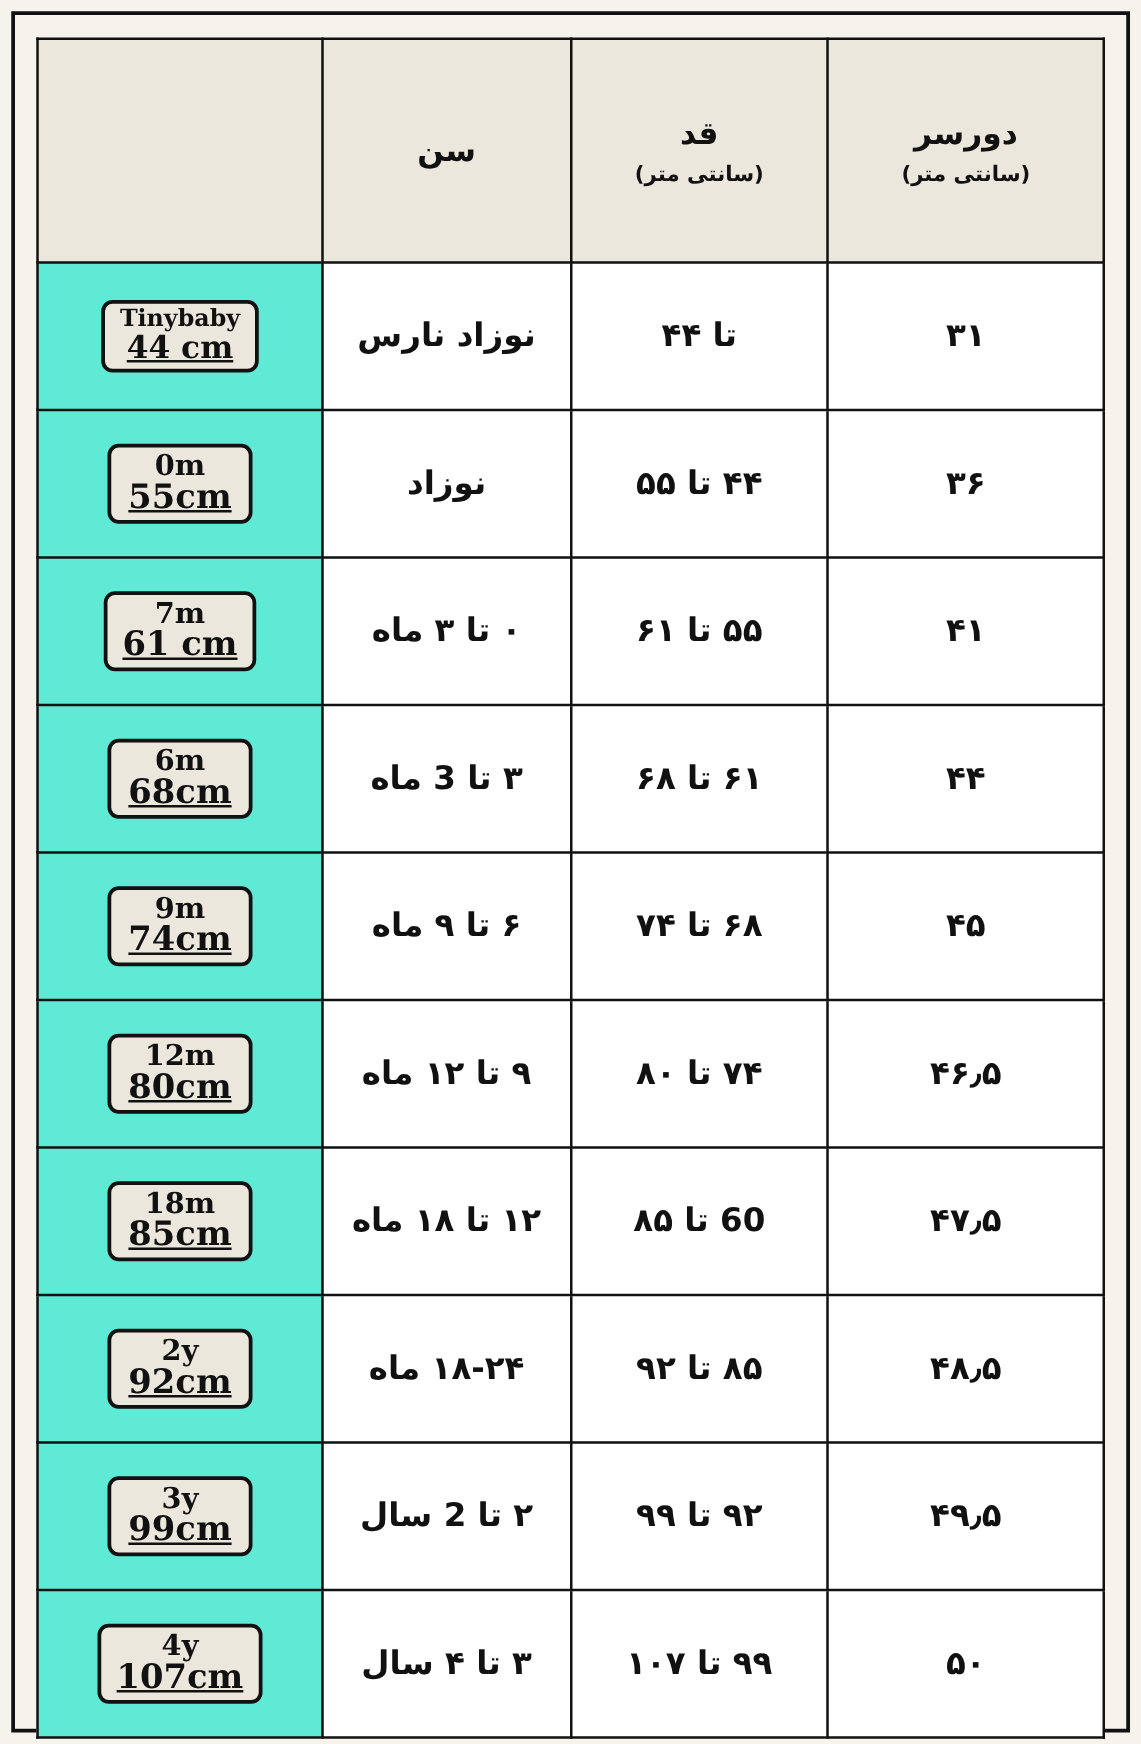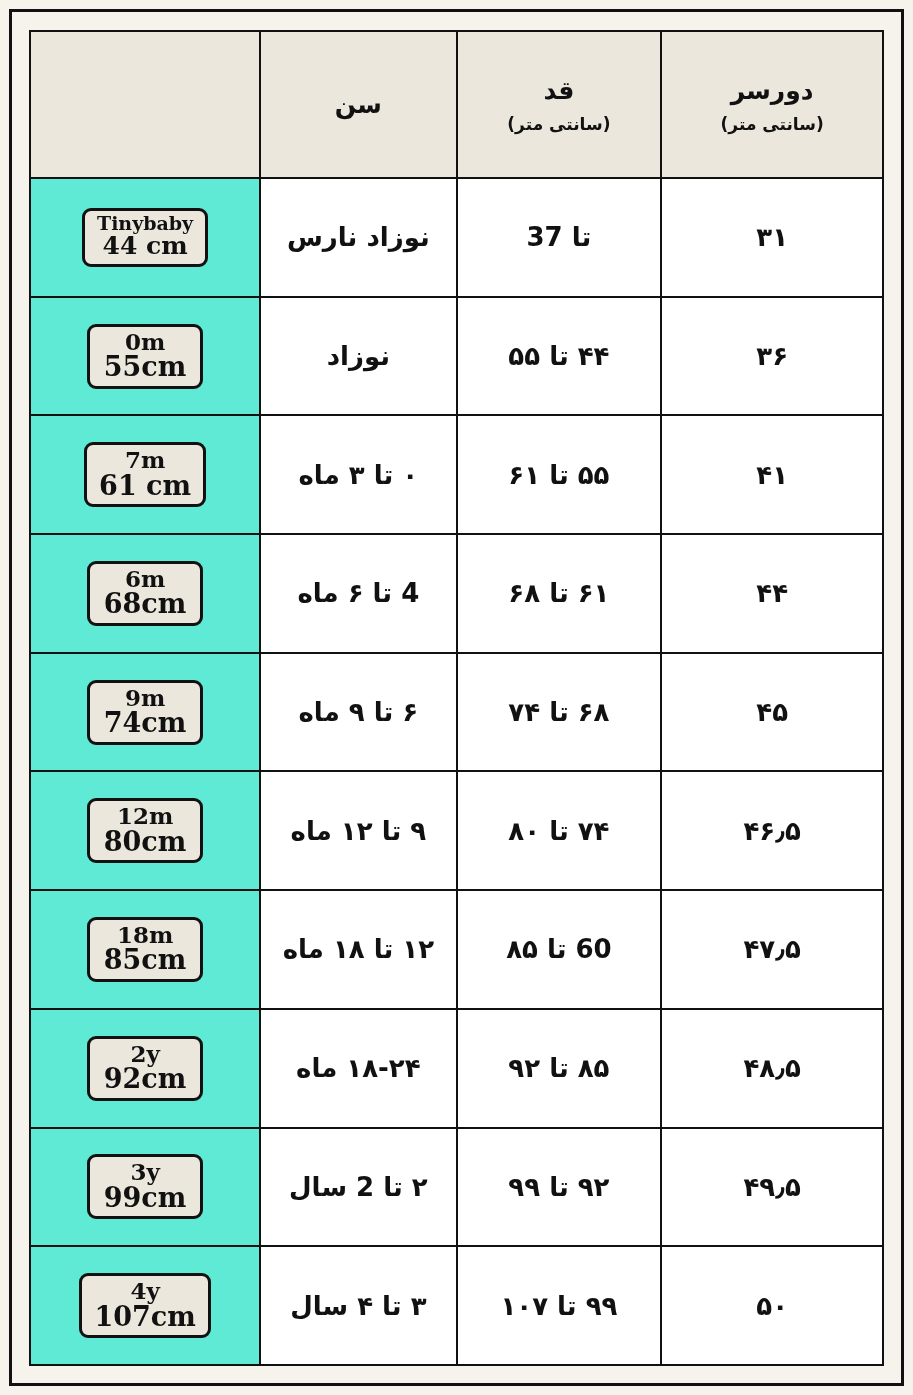--- a/index.html
+++ b/index.html
@@ -43,21 +43,21 @@
     height: 100%;
     border-collapse: collapse;
     table-layout: fixed;
     background: #ffffff;
   }
   table.size-table td,
   table.size-table th {
     border: 2px solid #111111;
     text-align: center;
     vertical-align: middle;
-    padding: 0;
+    padding: 16px;
   }
   thead th {
     background: #ece7dd;
     height: 145px;
   }
   .head-main {
     font-size: 25px;
     font-weight: bold;
     line-height: 1.25;
     letter-spacing: 0.5px;
@@ -96,20 +96,21 @@
     font-family: "DejaVu Serif", serif;
     font-weight: bold;
     font-size: 23px;
     display: block;
   }
   .tag-line2 {
     font-family: "DejaVu Serif", serif;
     font-weight: bold;
     font-size: 27px;
     display: block;
+    text-decoration: underline;
   }
   .tag-small .tag-line1 { font-size: 19px; }
   .tag-small .tag-line2 { font-size: 25px; }
 </style>
 </head>
 <body>
 
 <div class="page">
   <div class="page-border"></div>
   <div class="table-wrap">
@@ -128,21 +129,21 @@
             <div class="head-main">سن</div>
           </th>
           <th class="col-tag">
             <div class="head-main"></div>
           </th>
         </tr>
       </thead>
       <tbody>
         <tr>
           <td class="cell">۳۱</td>
-          <td class="cell">تا 37</td>
+          <td class="cell">تا ۴۴</td>
           <td class="cell">نوزاد نارس</td>
           <td class="tag-cell">
             <span class="tag-box tag-small">
               <span class="tag-line1">Tinybaby</span>
               <span class="tag-line2">44 cm</span>
             </span>
           </td>
         </tr>
         <tr>
           <td class="cell">۳۶</td>
@@ -162,21 +163,21 @@
           <td class="tag-cell">
             <span class="tag-box">
               <span class="tag-line1">7m</span>
               <span class="tag-line2">61 cm</span>
             </span>
           </td>
         </tr>
         <tr>
           <td class="cell">۴۴</td>
           <td class="cell">۶۱ تا ۶۸</td>
-          <td class="cell">4 تا ۶ ماه</td>
+          <td class="cell">۳ تا 3 ماه</td>
           <td class="tag-cell">
             <span class="tag-box">
               <span class="tag-line1">6m</span>
               <span class="tag-line2">68cm</span>
             </span>
           </td>
         </tr>
         <tr>
           <td class="cell">۴۵</td>
           <td class="cell">۶۸ تا ۷۴</td>

